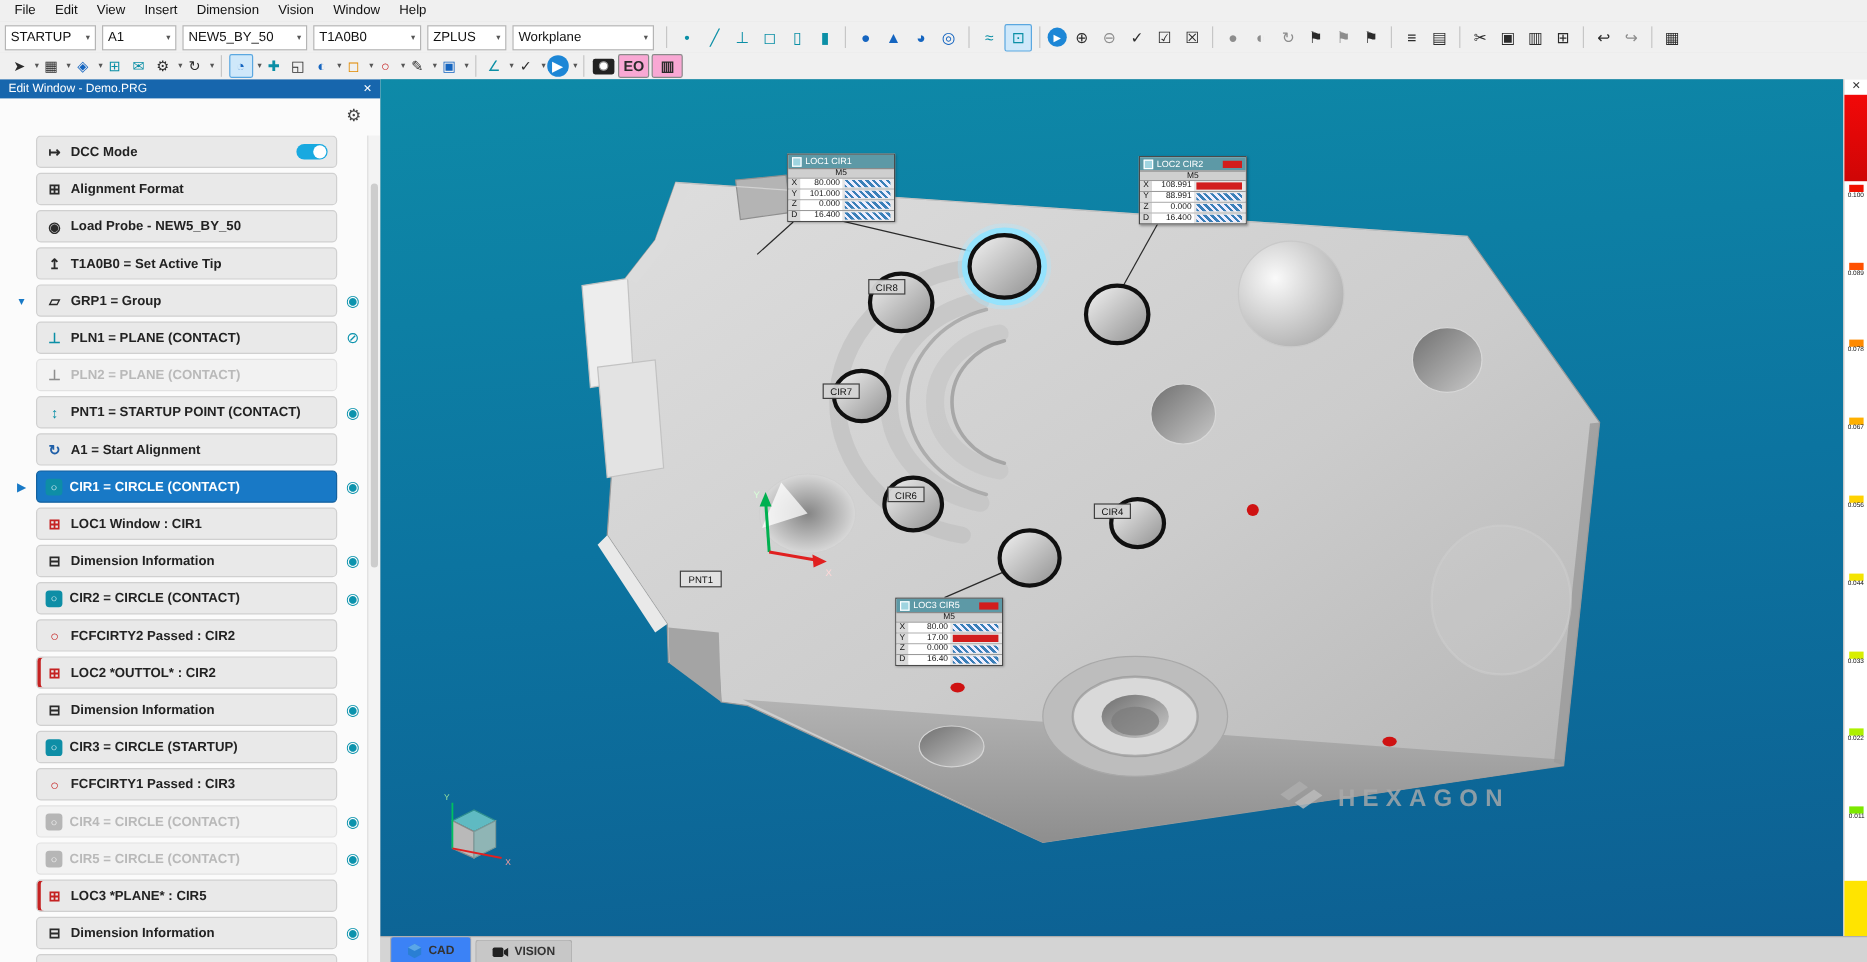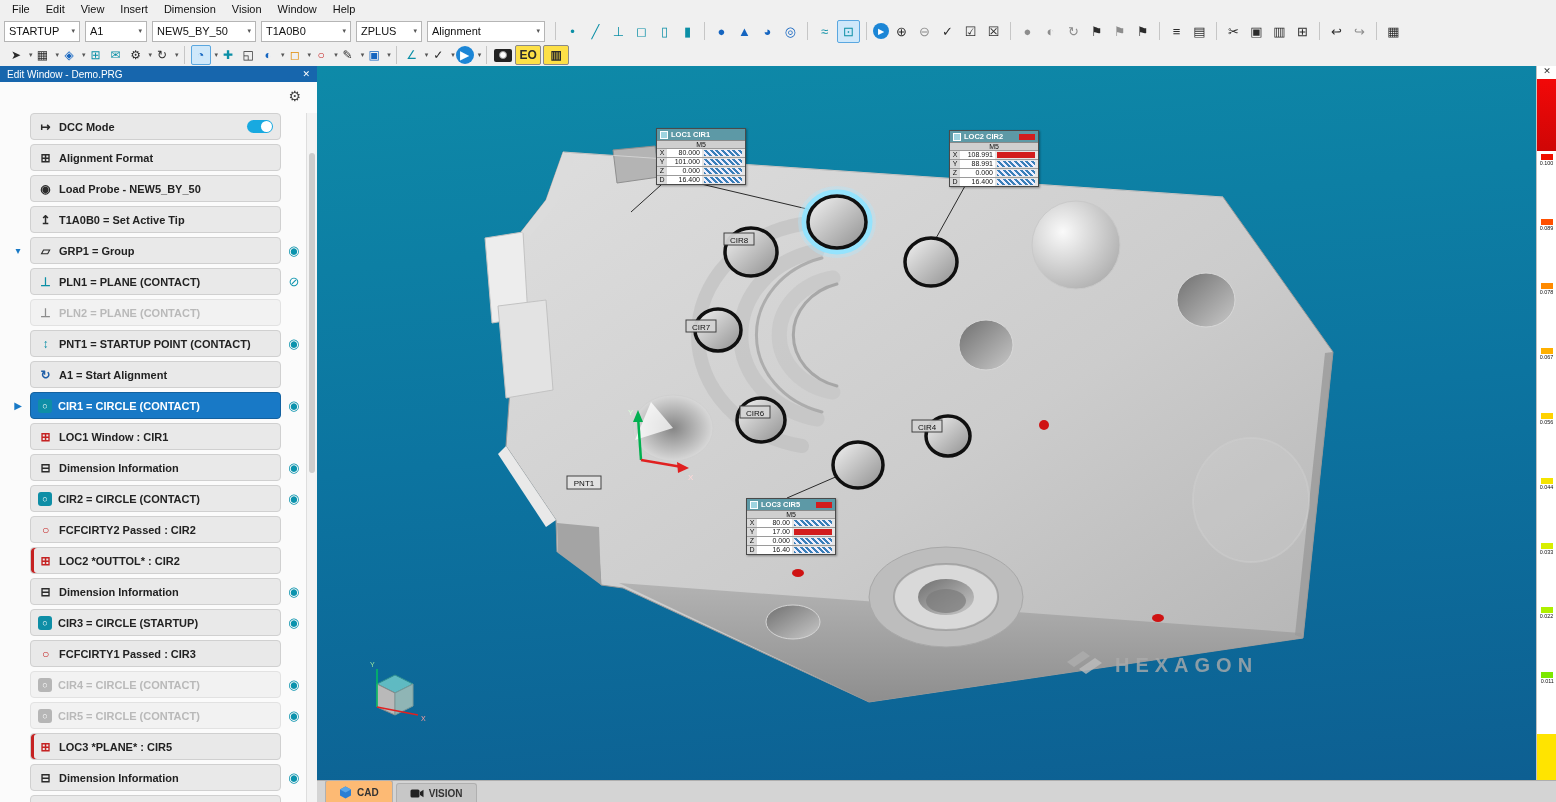--- a/index.html
+++ b/index.html
@@ -11,21 +11,21 @@
   .tb1{position:absolute;left:0;top:18px;width:100%;height:26px;background:#f0f0f0;display:flex;align-items:center;padding-left:4px;border-bottom:1px solid #e0e0e0}
   .tb2{position:absolute;left:0;top:44px;width:100%;height:22px;background:#f0f0f0;display:flex;align-items:center;padding-left:6px;border-bottom:1px solid #c9c9c9}
   .dd{height:19px;background:#fff;border:1px solid #b5b5b5;display:flex;align-items:center;justify-content:space-between;padding:0 4px;margin-right:5px;font-size:11px;white-space:nowrap;overflow:hidden}
   .dd1{width:66px}.dd2{width:52px}.dd3{width:94px}.dd4{width:80px}.dd5{width:56px}.dd6{width:108px}
   .chev{font-size:7px;color:#555;margin-left:3px}
   .tic{width:21px;height:21px;display:flex;align-items:center;justify-content:center;font-size:13px;margin:0 1px;cursor:default}
   .tb2 .tic{width:18px;height:18px;font-size:12px}
   .t{color:#0b8fa6}.b{color:#1565c0}.d{color:#2b2b2b}.g{color:#8d8d8d}.r{color:#c52222}.o{color:#e08a00}.db{color:#1f5fa8}
   .selbox{background:#cfe8fa;border:1px solid #5aa7e0;border-radius:2px}
   .playc{background:#1c86d6;color:#fff;border-radius:50%;width:16px;height:16px;font-size:8px;display:flex;align-items:center;justify-content:center}
-  .boxed{border:1px solid #8a8a8a;background:#fde047;border-radius:2px;font-size:9px;font-weight:700;width:auto;padding:0 3px;height:16px}
+  .boxed{border:1px solid #8a8a8a;background:#f9a8d4;border-radius:2px;font-size:9px;font-weight:700;width:auto;padding:0 3px;height:16px}
   .sep{width:1px;height:18px;background:#c6c6c6;margin:0 5px}
   .cam{width:18px;height:13px;background:#222;border-radius:2px;position:relative;margin:0 2px}
   .cam::after{content:"";position:absolute;left:5px;top:2.5px;width:8px;height:8px;border-radius:50%;background:#fff;border:1px solid #999;box-sizing:border-box}
   
   .sidebar{position:absolute;left:0;top:66px;width:317px;height:736px;background:#fbfbfb;border-right:1px solid #b9b9b9;overflow:hidden}
   .stitle{height:16px;background:#1766ad;color:#fff;font-size:10px;display:flex;justify-content:space-between;align-items:center;padding:0 7px}
   .sx{font-size:9px;cursor:pointer}
   .gearrow{height:28px;display:flex;justify-content:flex-end;align-items:center;padding-right:16px;font-size:14px;color:#444}
   .items{position:absolute;left:6px;top:47px;right:10px;bottom:0;overflow:hidden}
   .srow{display:flex;align-items:center;height:27px;margin-bottom:4px}
@@ -40,34 +40,34 @@
   .eyec{width:26px;flex:0 0 26px;text-align:center;color:#0b93ad;font-size:13px;cursor:pointer}
   .tg{margin-left:auto;width:26px;height:13px;border-radius:7px;background:#18a9e0;position:relative;flex:0 0 26px;cursor:pointer}
   .tg::after{content:"";position:absolute;right:1px;top:1px;width:11px;height:11px;border-radius:50%;background:#fff}
   .sb{position:absolute;right:0;top:47px;width:10px;bottom:0;background:#f3f3f3;border-left:1px solid #dedede}
   .sbt{position:absolute;left:2px;right:2px;top:40px;height:320px;background:#cdcdcd;border-radius:3px;cursor:pointer}
   
   .vp{position:absolute;left:317px;top:66px;width:1219px;height:714px;background:linear-gradient(175deg,#0e8aa8 0%,#0c74a0 50%,#0d5f92 100%);overflow:hidden}
   .vp svg{position:absolute;left:0;top:0}
   
   .mt{position:absolute;width:88px;background:#f2f2f2;border:1px solid #4a4a4a;font-size:7px;color:#111;box-shadow:1px 1px 2px rgba(0,0,0,.35)}
-  .mth{display:flex;align-items:center;gap:3px;background:#5d99a6;color:#fff;padding:1px 3px;font-size:7.5px;font-weight:700;white-space:nowrap}
+  .mth{display:flex;align-items:center;gap:3px;background:#5d99a6;color:#fff;padding:1px 3px;font-size:7.5px;font-weight:400;white-space:nowrap}
   .sq{width:6px;height:6px;background:#9fd4e0;border:1px solid #fff;flex:0 0 6px}
   .rflag{margin-left:auto;width:16px;height:6px;background:#d21d1d;flex:0 0 16px}
   .mprobe{text-align:center;background:#cfcfcf;border-top:1px solid #8a8a8a;font-size:7px}
   .mrow{display:flex;border-top:1px solid #9a9a9a;height:8px;line-height:8px}
   .mrow .a{width:10px;background:#d9d9d9;text-align:center;flex:0 0 10px}
   .mrow .v{width:33px;background:#fff;text-align:right;padding-right:2px;flex:0 0 33px}
   .mrow .bb{flex:1;background:#e6e6e6;position:relative}
   .hbar{position:absolute;left:2px;right:3px;top:1px;bottom:1px;background:repeating-linear-gradient(45deg,#3a7fb8 0 2px,#eef 2px 4px)}
   .rbar{position:absolute;left:2px;right:3px;top:1px;bottom:1px;background:#d21d1d}
   
   .tabsbar{position:absolute;left:317px;top:780px;width:1239px;height:22px;background:#d4d4d4;display:flex;align-items:flex-end;padding-left:8px;gap:3px;border-top:1px solid #aeaeae}
   .tab{height:19px;background:#c7c7c7;border:1px solid #b0b0b0;border-bottom:none;border-radius:3px 3px 0 0;display:flex;align-items:center;gap:5px;padding:0 13px;font-size:10px;font-weight:700;color:#333;cursor:pointer}
-  .tab.active{background:#fdba74;height:22px}
+  .tab.active{background:#3b82f6;height:22px}
   
   .cb{position:absolute;left:1536px;top:66px;width:20px;height:714px;background:#fff;border-left:1px solid #c2c2c2;display:flex;flex-direction:column}
   .cbx{height:13px;text-align:center;font-size:9px;color:#333;cursor:pointer}
   .cbred{height:72px;background:linear-gradient(#f20808,#cf0606)}
   .cbyellow{height:46px;background:#ffe400;margin-top:auto}
   .cbt{height:62px;display:flex;flex-direction:column;align-items:center;padding-top:3px}
   .cbt i{width:12px;height:6px;display:block}
   .cbt span{font-size:6px;color:#111;transform:scale(.9)}
   .c0{background:#f01000}.c1{background:#ff5000}.c2{background:#ff8a00}.c3{background:#ffb000}.c4{background:#ffd200}
   .c5{background:#f4e400}.c6{background:#d8ee00}.c7{background:#aef000}.c8{background:#7ce800}
@@ -103,21 +103,21 @@
       </div>
     <div class="dd dd4">
         <span>T1A0B0</span>
         <span class="chev">▾</span>
       </div>
     <div class="dd dd5">
         <span>ZPLUS</span>
         <span class="chev">▾</span>
       </div>
     <div class="dd dd6">
-        <span>Alignment</span>
+        <span>Workplane</span>
         <span class="chev">▾</span>
       </div>
     <div class="sep"></div>
     <span class="tic t">•</span>
     <span class="tic t">╱</span>
     <span class="tic t">⊥</span>
     <span class="tic t">◻</span>
     <span class="tic t">▯</span>
     <span class="tic t">▮</span>
     <div class="sep"></div>

